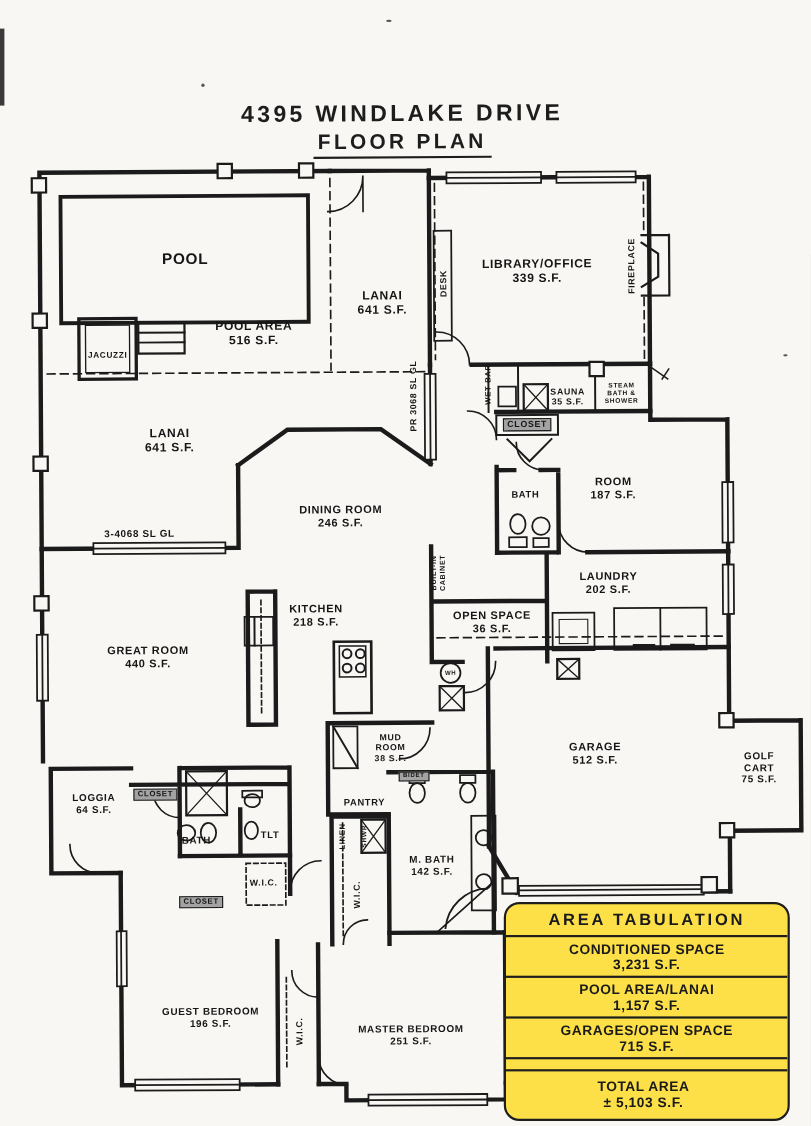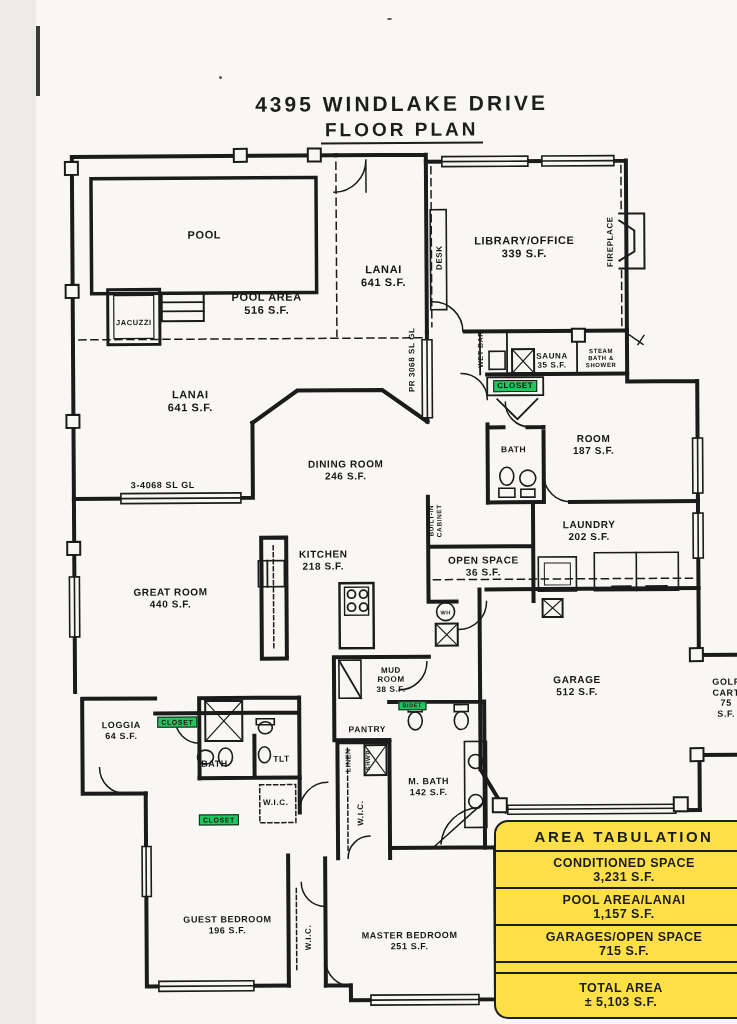--- a/index.html
+++ b/index.html
@@ -2,38 +2,38 @@
 <html><head>
 <meta charset="utf-8">
 <style>
   html,body{margin:0;padding:0;}
   body{
     width:737px;height:1024px;position:relative;overflow:hidden;
     background:#eceae6;
     font-family:"Liberation Sans",sans-serif;
   }
   #sheet{
-    position:absolute;inset:0;background:#f8f7f4;margin-left:36px;
+    position:absolute;inset:0;background:#f8f7f4;
   }
   #plan{
     position:absolute;inset:0;transform:rotate(-0.35deg);transform-origin:50% 50%;
   }
   #plan-svg{position:absolute;left:0;top:0;width:737px;height:1024px;}
   .page-title{
     position:absolute;left:368px;transform:translateX(-50%);
     color:#1d1d1d;font-weight:700;letter-spacing:3px;white-space:nowrap;
   }
   #title1{top:92px;font-size:21px;}
   #title2{top:119px;font-size:19px;border-bottom:2px solid #1d1d1d;padding:0 4px 1px 4px;}
   .plan-label{
     position:absolute;color:#161616;font-weight:700;text-align:center;
     line-height:1.18;letter-spacing:0.6px;white-space:pre-line;pointer-events:none;
   }
   .plan-label.boxed{
-    background:#22c55e;border:1.6px solid #1b1b1b;padding:0 3px;line-height:1.3;
+    background:#a3a3a3;border:1.6px solid #1b1b1b;padding:0 3px;line-height:1.3;
     white-space:nowrap;
   }
   
   #area-table{
     position:absolute;left:458px;top:820px;width:256px;
     border:2.5px solid #1e1e1e;border-radius:14px;background:#fde047;
     color:#1a1a1a;overflow:hidden;
   }
   #area-table .tab-title{
     text-align:center;font-size:15px;font-weight:700;letter-spacing:2.5px;
@@ -222,21 +222,21 @@
           <path d="M263,882 A24,24 0 0 0 287,906"></path>
           <path d="M310,858 A22,22 0 0 1 332,836"></path>
           <path d="M290,782 A28,28 0 0 0 262,810"></path>
           <path d="M287,960 A26,26 0 0 0 313,986"></path>
           <path d="M162,742 A24,24 0 0 1 138,718"></path>
         </g>
       </g>
     </svg>
 
     <div id="labels">
-        <div class="plan-label" style="left: 170px; top: 234px; font-size: 11px; transform: translate(-50%, -50%); text-align: center;">POOL</div>
+        <div class="plan-label" style="left: 170px; top: 234px; font-size: 14px; transform: translate(-50%, -50%); text-align: center;">POOL</div>
         <div class="plan-label" style="left: 99px; top: 322px; font-size: 7.5px; transform: translate(-50%, -50%);">JACUZZI</div>
         <div class="plan-label" style="left: 232px; top: 303px; font-size: 11px; transform: translate(-50%, -50%);">POOL AREA
 516 S.F.</div>
         <div class="plan-label" style="left: 349px; top: 276px; font-size: 11px; transform: translate(-50%, -50%);">LANAI
 641 S.F.</div>
         <div class="plan-label" style="left: 405px; top: 258px; font-size: 8px; transform: translate(-50%, -50%) rotate(-90deg);">DESK</div>
         <div class="plan-label" style="left: 490px; top: 248px; font-size: 11px; transform: translate(-50%, -50%);">LIBRARY/OFFICE
 339 S.F.</div>
         <div class="plan-label" style="left: 576px; top: 243px; font-size: 8px; transform: translate(-50%, -50%) rotate(-90deg);">FIREPLACE</div>
         <div class="plan-label" style="left: 446px; top: 350px; font-size: 7px; transform: translate(-50%, -50%) rotate(-90deg);">WET BAR</div>

